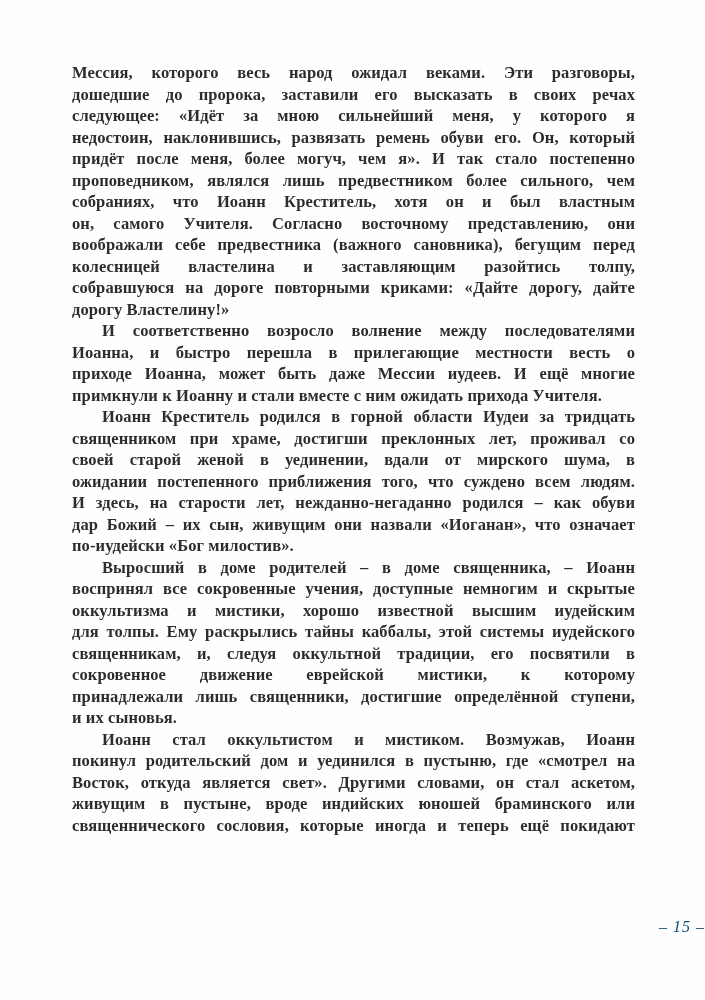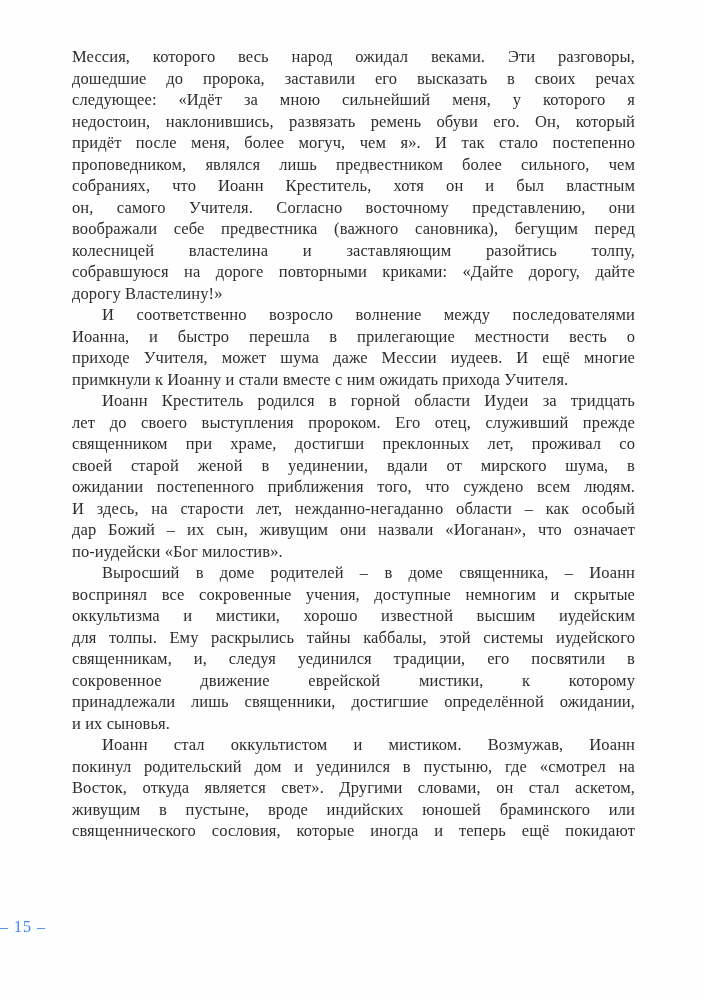--- a/index.html
+++ b/index.html
@@ -12,25 +12,26 @@
     width: 705px;
     height: 1000px;
     background: #fefefe;
     overflow: hidden;
     font-family: "Liberation Serif", "DejaVu Serif", serif;
     color: #2d2d2d;
   }
   .text-block {
     position: absolute;
     left: 72px;
-    top: 46px;
+    top: 62px;
     width: 563px;
     font-size: 16.5px;
     line-height: 21.5px;
     letter-spacing: 0.1px;
+    font-weight: bold;
   }
   .para {
     margin: 0;
     padding: 0;
   }
   .line {
     text-align: justify;
     text-align-last: justify;
     -moz-text-align-last: justify;
     min-height: 21.5px;
@@ -40,24 +41,25 @@
     -moz-text-align-last: left;
   }
   .line.indent {
     padding-left: 30px;
   }
   .page-number {
     position: absolute;
     top: 918px;
     left: 0;
     right: 0;
-    text-align: left;
+    text-align: right;
     font-size: 16px;
     letter-spacing: 1px;
-    color: #3b82f6;
+    color: #0c4a6e;
+    font-style: italic;
   }
 </style>
 </head>
 <body>
 
 <div class="page">
   <div class="text-block">
       <div class="para">
         <div class="line">Мессия, которого весь народ ожидал веками. Эти разговоры,</div>
         <div class="line">дошедшие до пророка, заставили его высказать в своих речах</div>
@@ -68,41 +70,40 @@
         <div class="line">собраниях, что Иоанн Креститель, хотя он и был властным</div>
         <div class="line">он, самого Учителя. Согласно восточному представлению, они</div>
         <div class="line">воображали себе предвестника (важного сановника), бегущим перед</div>
         <div class="line">колесницей властелина и заставляющим разойтись толпу,</div>
         <div class="line">собравшуюся на дороге повторными криками: «Дайте дорогу, дайте</div>
         <div class="line last">дорогу Властелину!»</div>
       </div>
       <div class="para">
         <div class="line indent">И соответственно возросло волнение между последователями</div>
         <div class="line">Иоанна, и быстро перешла в прилегающие местности весть о</div>
-        <div class="line">приходе Учителя, может шума даже Мессии иудеев. И ещё многие</div>
+        <div class="line">приходе Иоанна, может быть даже Мессии иудеев. И ещё многие</div>
         <div class="line last">примкнули к Иоанну и стали вместе с ним ожидать прихода Учителя.</div>
       </div>
       <div class="para">
         <div class="line indent">Иоанн Креститель родился в горной области Иудеи за тридцать</div>
-        <div class="line">лет до своего выступления пророком. Его отец, служивший прежде</div>
         <div class="line">священником при храме, достигши преклонных лет, проживал со</div>
         <div class="line">своей старой женой в уединении, вдали от мирского шума, в</div>
         <div class="line">ожидании постепенного приближения того, что суждено всем людям.</div>
-        <div class="line">И здесь, на старости лет, нежданно-негаданно области – как особый</div>
+        <div class="line">И здесь, на старости лет, нежданно-негаданно родился – как обуви</div>
         <div class="line">дар Божий – их сын, живущим они назвали «Иоганан», что означает</div>
         <div class="line last">по-иудейски «Бог милостив».</div>
       </div>
       <div class="para">
         <div class="line indent">Выросший в доме родителей – в доме священника, – Иоанн</div>
         <div class="line">воспринял все сокровенные учения, доступные немногим и скрытые</div>
         <div class="line">оккультизма и мистики, хорошо известной высшим иудейским</div>
         <div class="line">для толпы. Ему раскрылись тайны каббалы, этой системы иудейского</div>
-        <div class="line">священникам, и, следуя уединился традиции, его посвятили в</div>
+        <div class="line">священникам, и, следуя оккультной традиции, его посвятили в</div>
         <div class="line">сокровенное движение еврейской мистики, к которому</div>
-        <div class="line">принадлежали лишь священники, достигшие определённой ожидании,</div>
+        <div class="line">принадлежали лишь священники, достигшие определённой ступени,</div>
         <div class="line last">и их сыновья.</div>
       </div>
       <div class="para">
         <div class="line indent">Иоанн стал оккультистом и мистиком. Возмужав, Иоанн</div>
         <div class="line">покинул родительский дом и уединился в пустыню, где «смотрел на</div>
         <div class="line">Восток, откуда является свет». Другими словами, он стал аскетом,</div>
         <div class="line">живущим в пустыне, вроде индийских юношей браминского или</div>
         <div class="line">священнического сословия, которые иногда и теперь ещё покидают</div>
       </div>
     </div>

